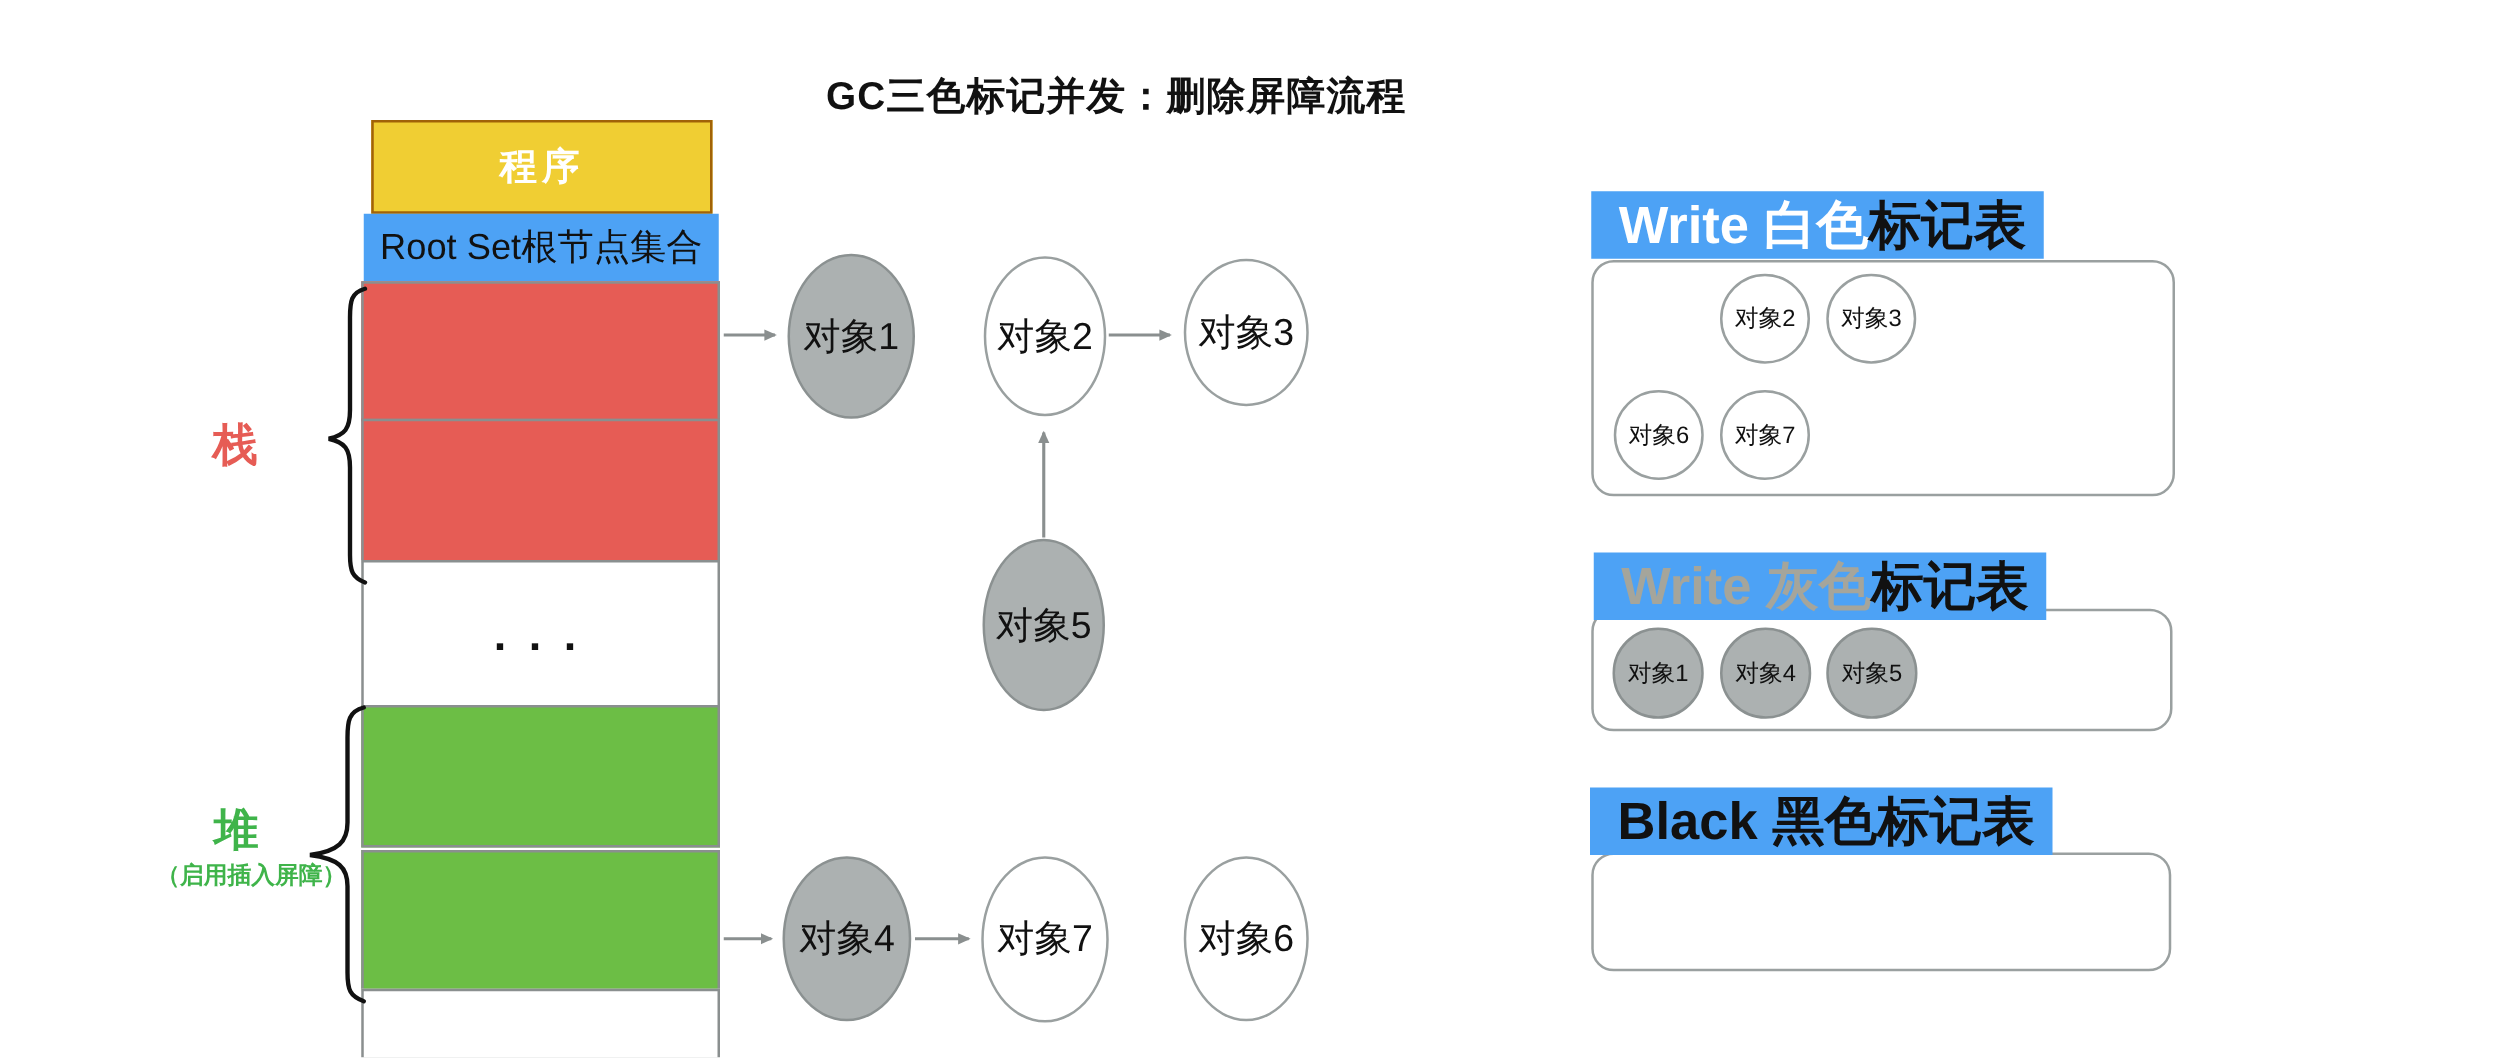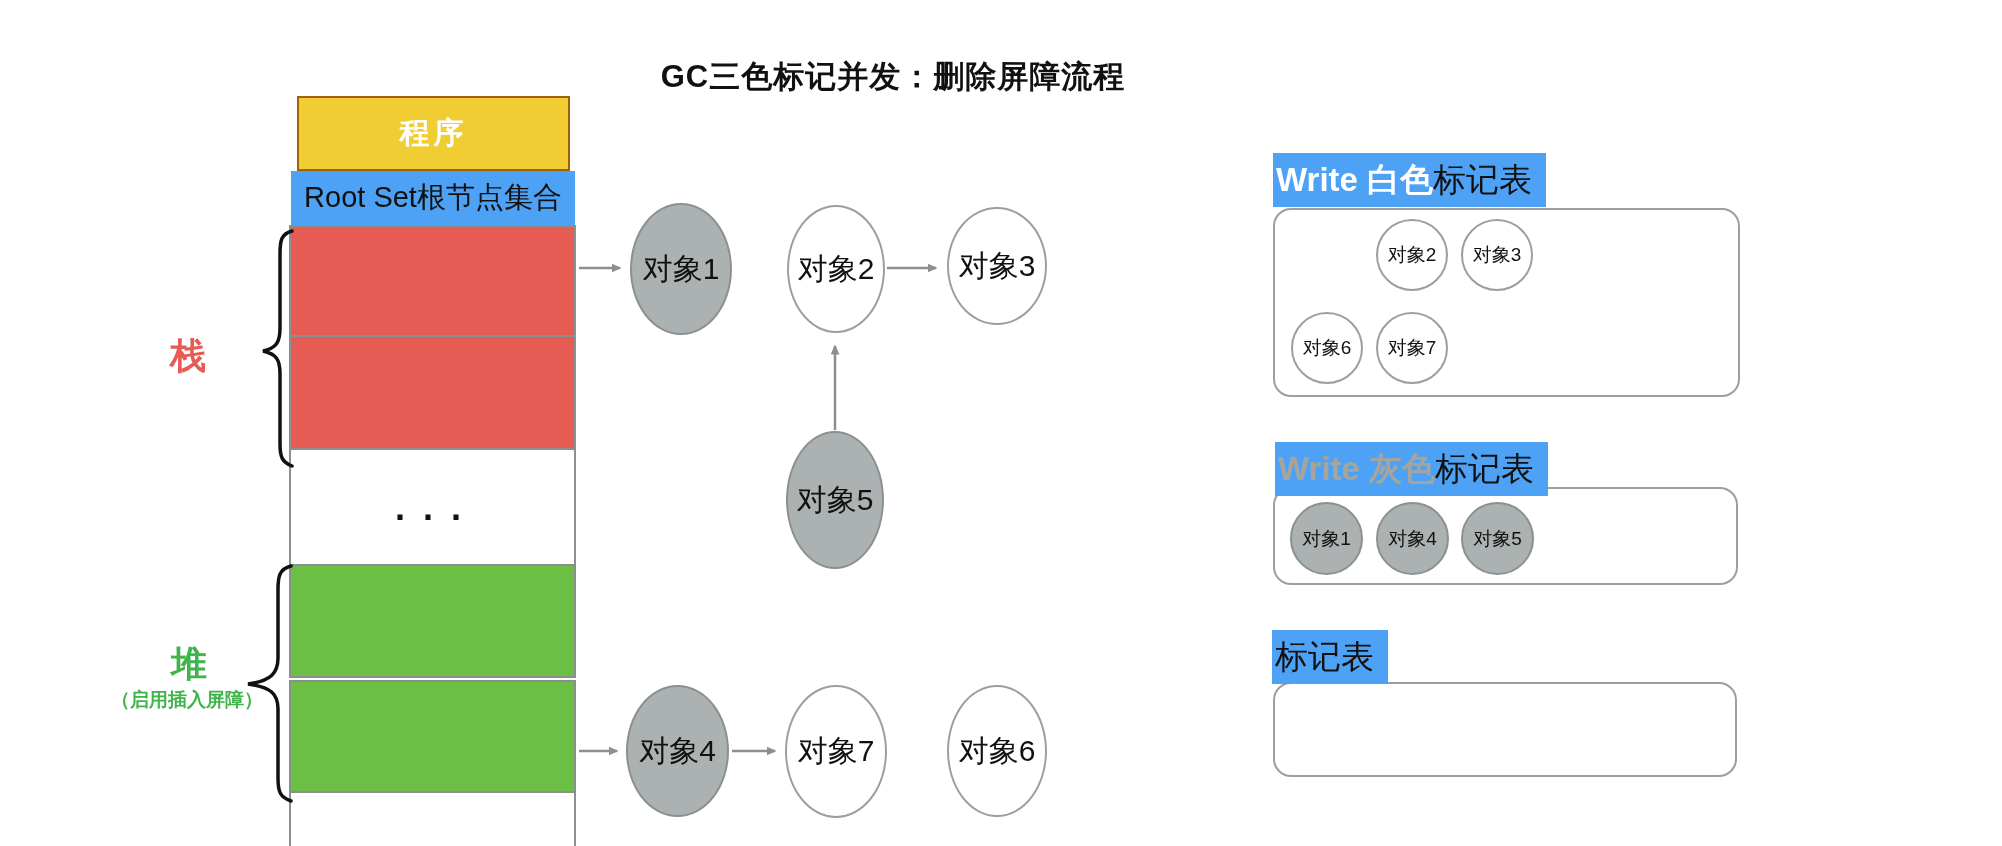--- a/index.html
+++ b/index.html
@@ -62,45 +62,45 @@
   }
   .heap-label {
     position: absolute;
     left: 153px; top: 640px; width: 72px;
     text-align: center;
     color: #3FB44A; font-size: 36px; font-weight: bold;
   }
   .heap-note {
     position: absolute;
     left: 97px; top: 687px; width: 180px;
-    text-align: center;
+    text-align: right;
     color: #3FB44A; font-size: 19px; font-weight: bold;
   }
   
   .node {
     position: absolute;
     border-radius: 50%;
     display: flex; align-items: center; justify-content: center;
     font-size: 30px; color: #111;
   }
   .node-grey  { background: #ACB1B1; border: 2px solid #8B9191; }
   .node-white { background: #ffffff; border: 2px solid #9aa0a0; }
   
   .tbl-label {
     position: absolute;
     height: 54px;
     background: #4DA2F5;
     display: flex; align-items: center;
-    padding: 0 14px 0 3px;
-    font-size: 33px;
+    padding: 0 14px 0 22px;
+    font-size: 42px;
     white-space: nowrap;
     z-index: 3;
   }
   .tbl-label .part-en { font-weight: bold; }
-  .tbl-label .part-zh { font-weight: normal; color: #111; }
+  .tbl-label .part-zh { font-weight: bold; color: #111; }
   .white-title .part-en { color: #ffffff; }
   .grey-title  .part-en { color: #A5A59B; }
   .black-title .part-en { color: #111; }
   .tbl-box {
     position: absolute;
     background: #ffffff;
     border: 2px solid #9aa0a0;
     border-radius: 18px;
     z-index: 1;
   }
@@ -182,17 +182,18 @@
   <div class="tbl-label grey-title" style="left:1275px;top:442px;">
     <span class="part-en">Write 灰色</span>
       <span class="part-zh">标记表</span>
   </div>
   <div class="tbl-box" style="left:1273px;top:487px;width:465px;height:98px;"></div>
   <div class="mini-node mini-grey" style="left:1290px;top:502px;width:73px;height:73px;">对象1</div>
   <div class="mini-node mini-grey" style="left:1376px;top:502px;width:73px;height:73px;">对象4</div>
   <div class="mini-node mini-grey" style="left:1461px;top:502px;width:73px;height:73px;">对象5</div>
 
   <div class="tbl-label black-title" style="left:1272px;top:630px;">
+    <span class="part-en">Black 黑色</span>
       <span class="part-zh">标记表</span>
   </div>
   <div class="tbl-box" style="left:1273px;top:682px;width:464px;height:95px;"></div>
 
 </div>
 
 </body></html>

